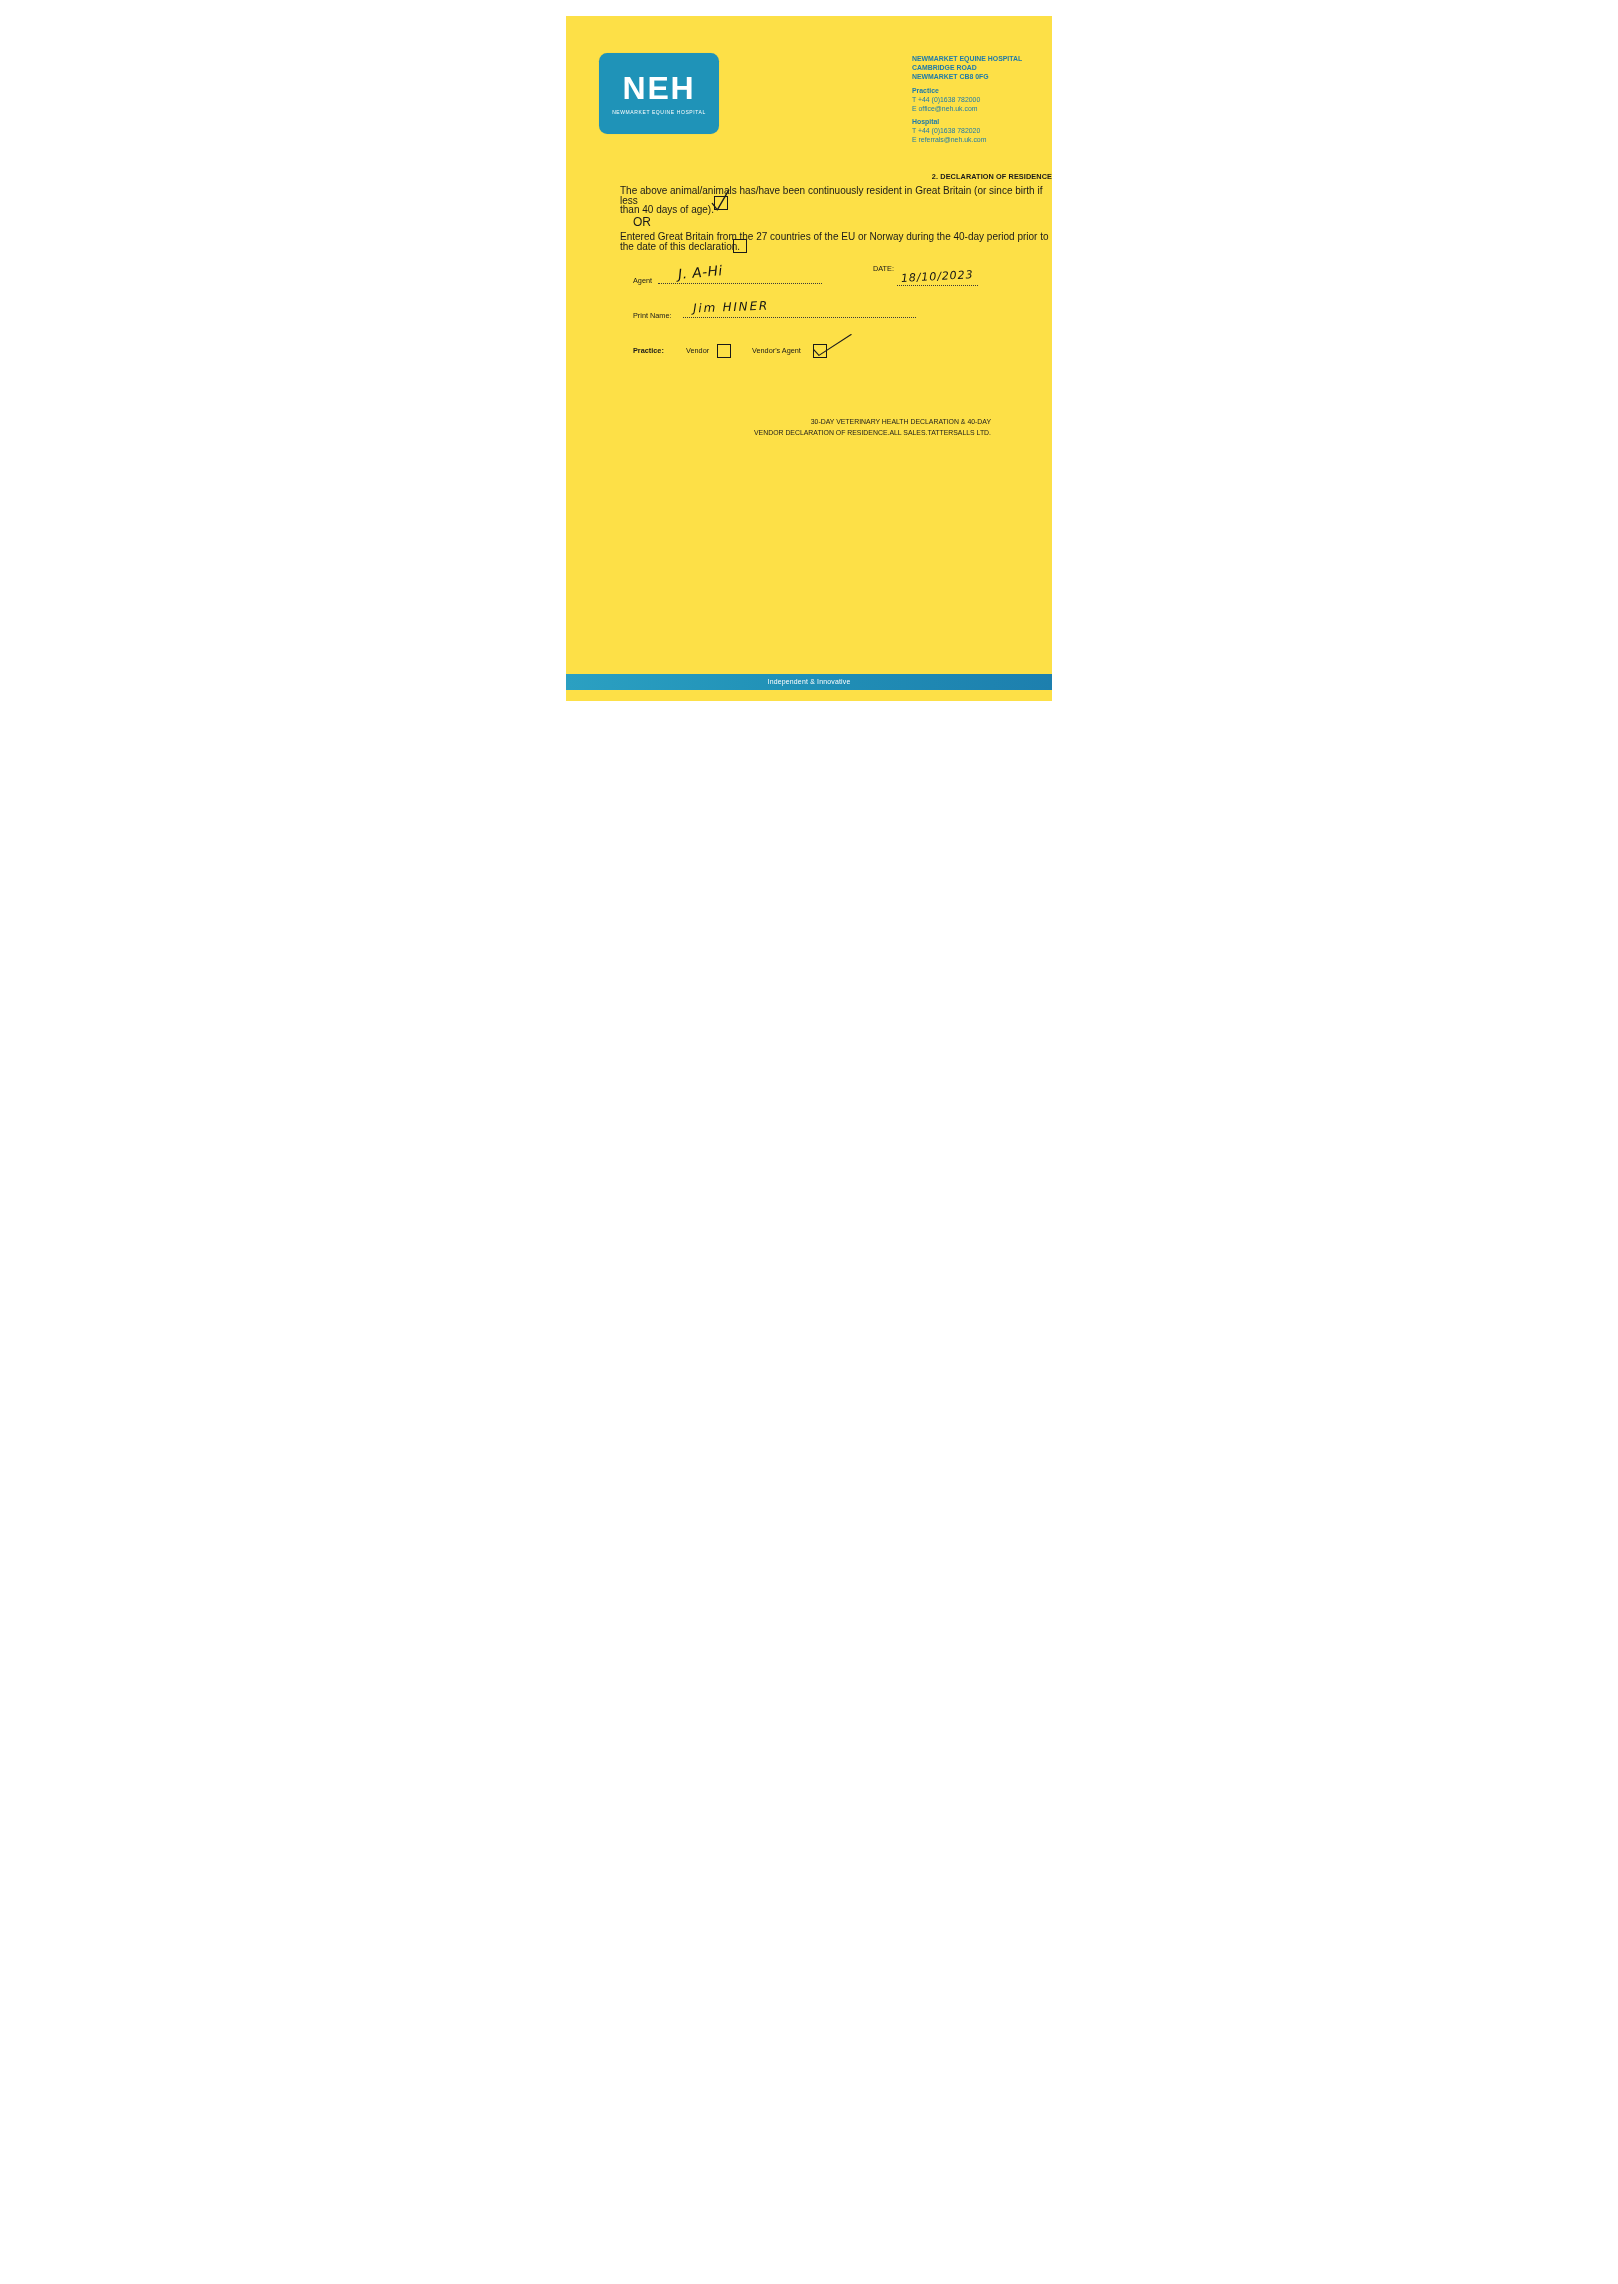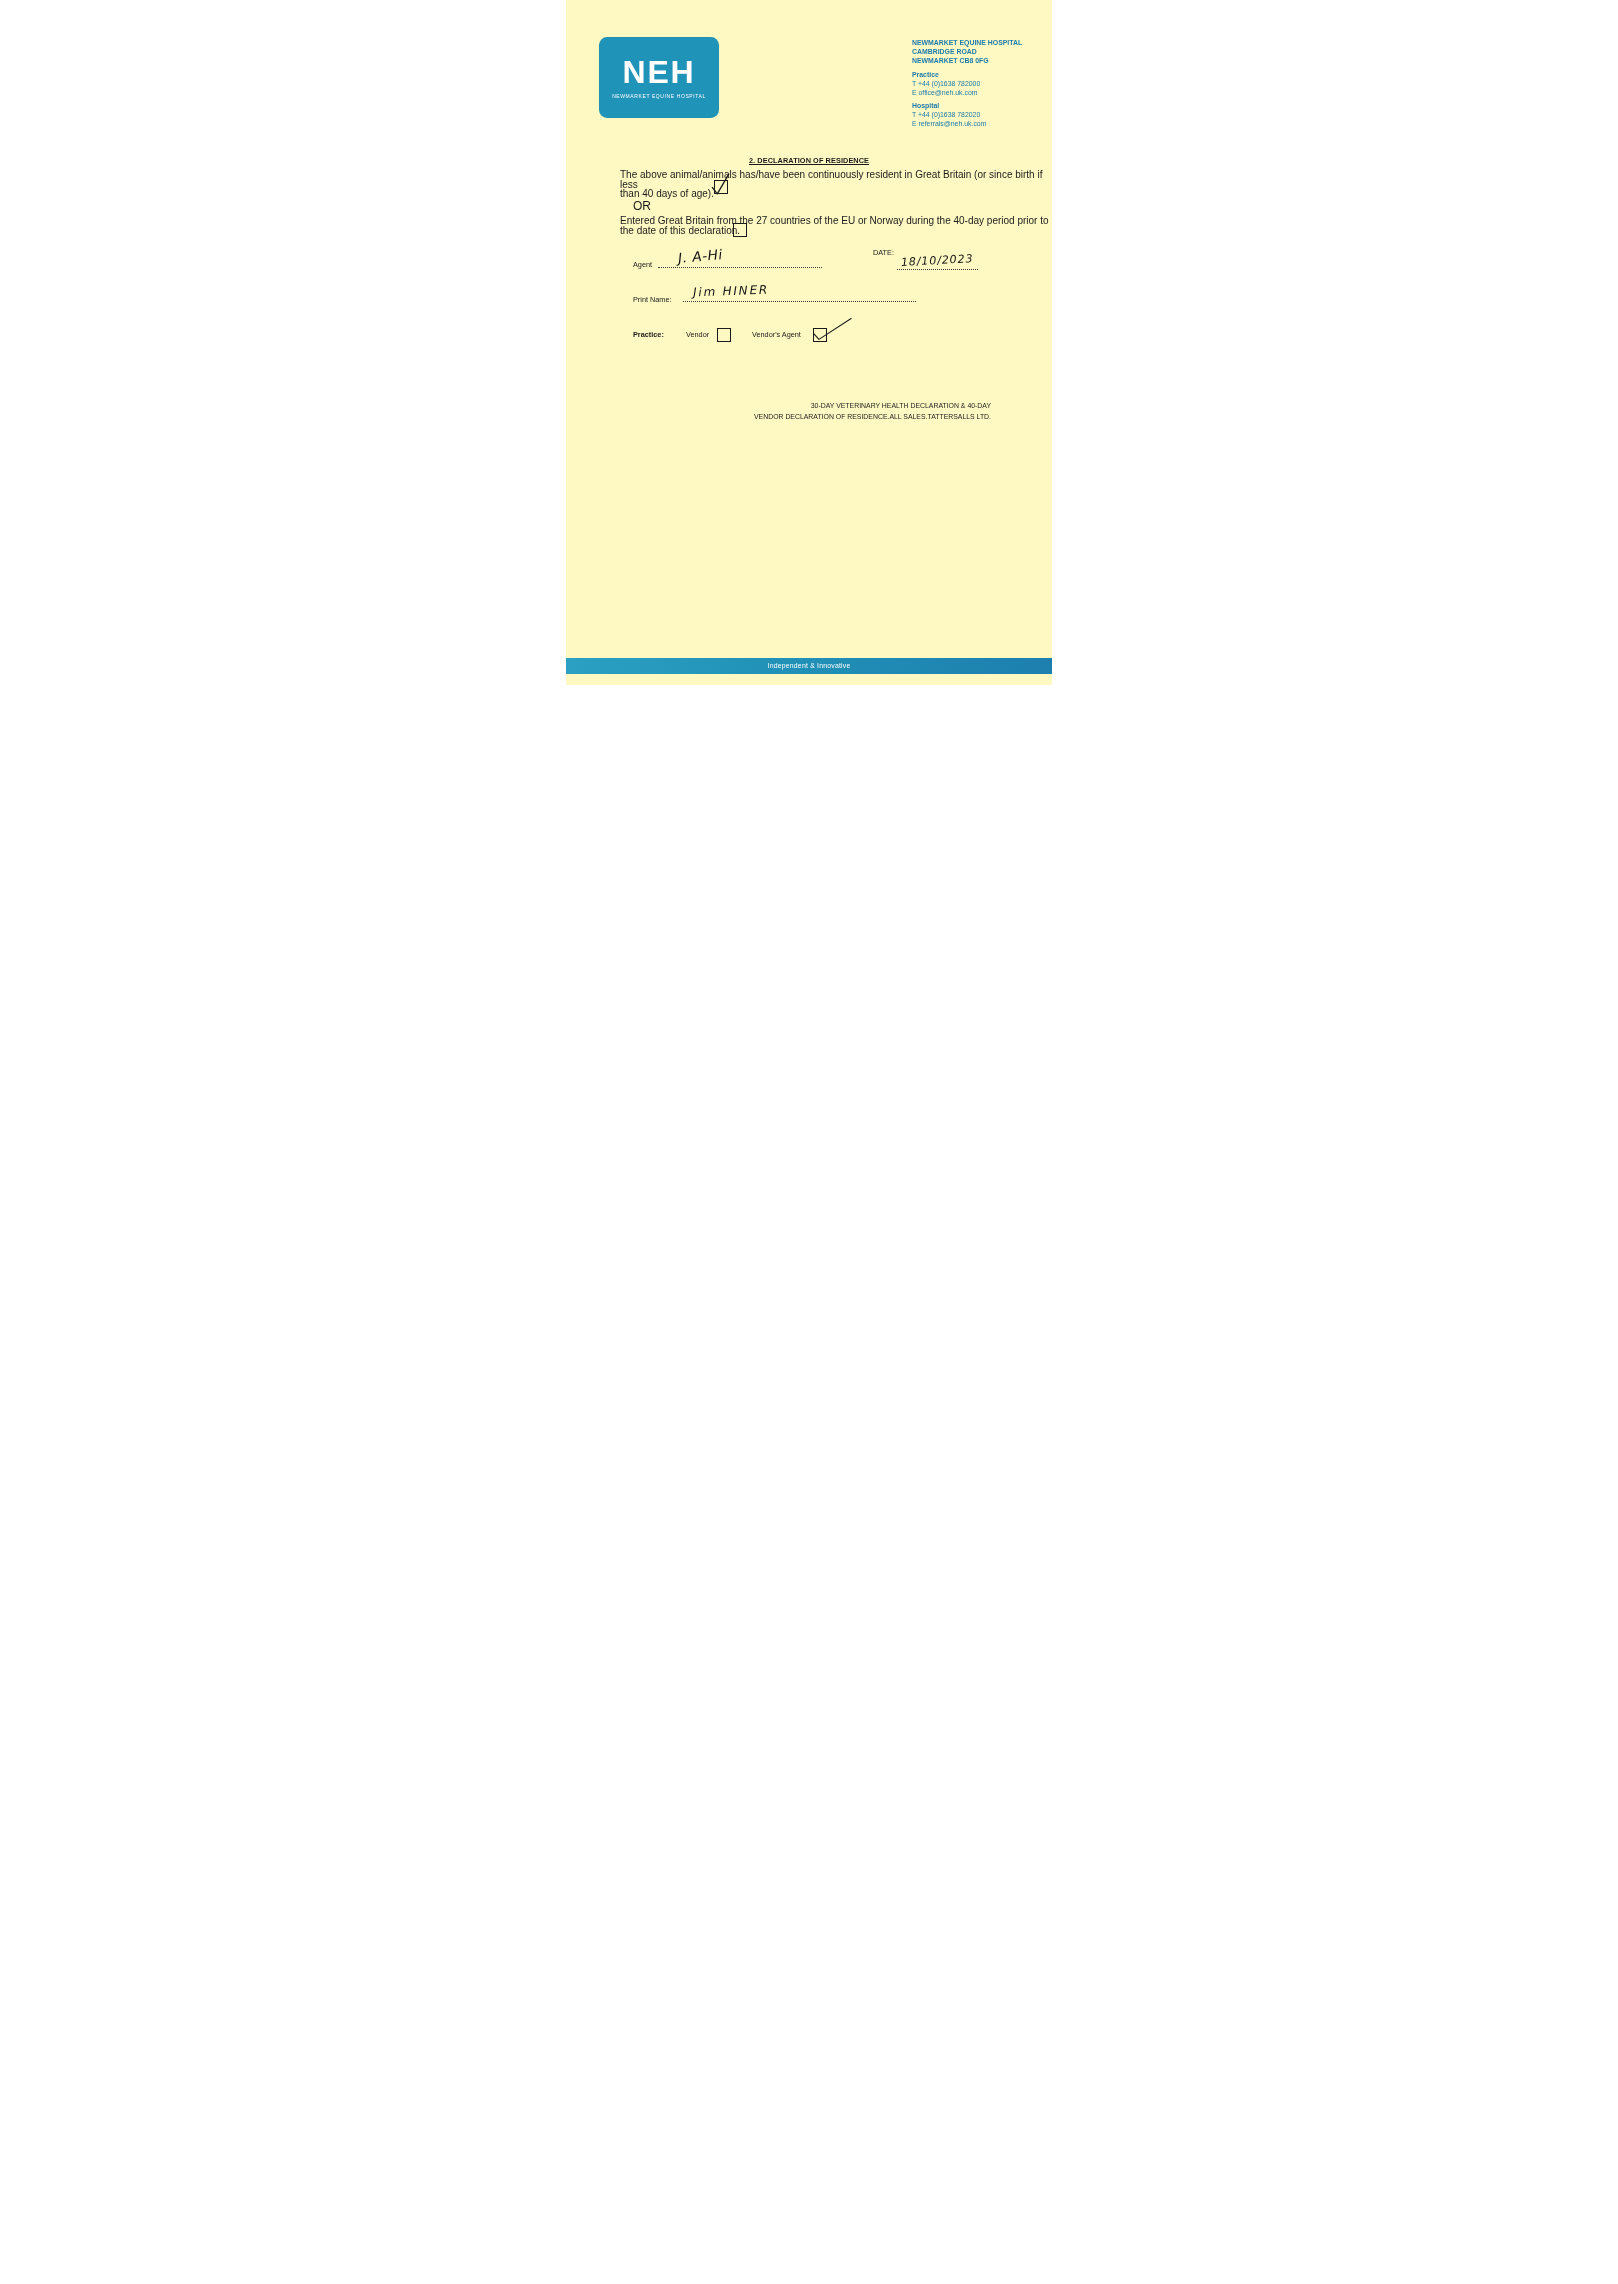--- a/index.html
+++ b/index.html
@@ -1,20 +1,20 @@
 <!DOCTYPE html>
 <html style="font-size:7.3px"><head>
 <meta charset="utf-8">
 <style>
   * { margin:0; padding:0; box-sizing:border-box; }
   html,body { background:#ffffff; }
   body { font-family:"Liberation Sans", sans-serif; }
   .page {
-    position:relative; width:486px; height:685px; margin:0 auto;
-    background:#fef9c3; color:#1a1a1a; overflow:hidden;
+    position:relative; width:486px; height:685px; margin:16px auto;
+    background:#fde047; color:#1a1a1a; overflow:hidden;
   }
 
   
   .logo {
     position:absolute; left:33px; top:37px; width:120px; height:81px;
     background:#1f93b8; border-radius:8.2px;
     display:flex; flex-direction:column; align-items:center; justify-content:center;
     box-shadow:0 0 0 0.5px rgba(0,0,0,0.03);
   }
   .logo-acronym {
@@ -29,22 +29,22 @@
   
   .contact {
     position:absolute; left:346px; top:38px; color:#1d7aab;
     font-size:6.9px; line-height:9px;
   }
   .contact .grp { margin-bottom:4.6px; }
   .contact .b { font-weight:700; }
 
   
   .form-title {
-    position:absolute; left:0; right:0; top:156px; text-align:center;
-    font-size:7.3px; font-weight:700; text-decoration:underline; letter-spacing:0.1px;
+    position:absolute; left:0; right:0; top:156px; text-align:right;
+    font-size:7.3px; font-weight:700; letter-spacing:0.1px;
   }
 
   .stmt { position:absolute; left:54px; font-size:10px; line-height:9.6px; }
   .stmt1 { top:170px; }
   .or-label { position:absolute; left:67px; top:199px; font-size:12px; font-weight:400; }
   .stmt2 { top:216px; }
 
   .checkbox {
     position:absolute; width:13.7px; height:13.7px; border:0.9px solid #1a1a1a; background:transparent;
   }

